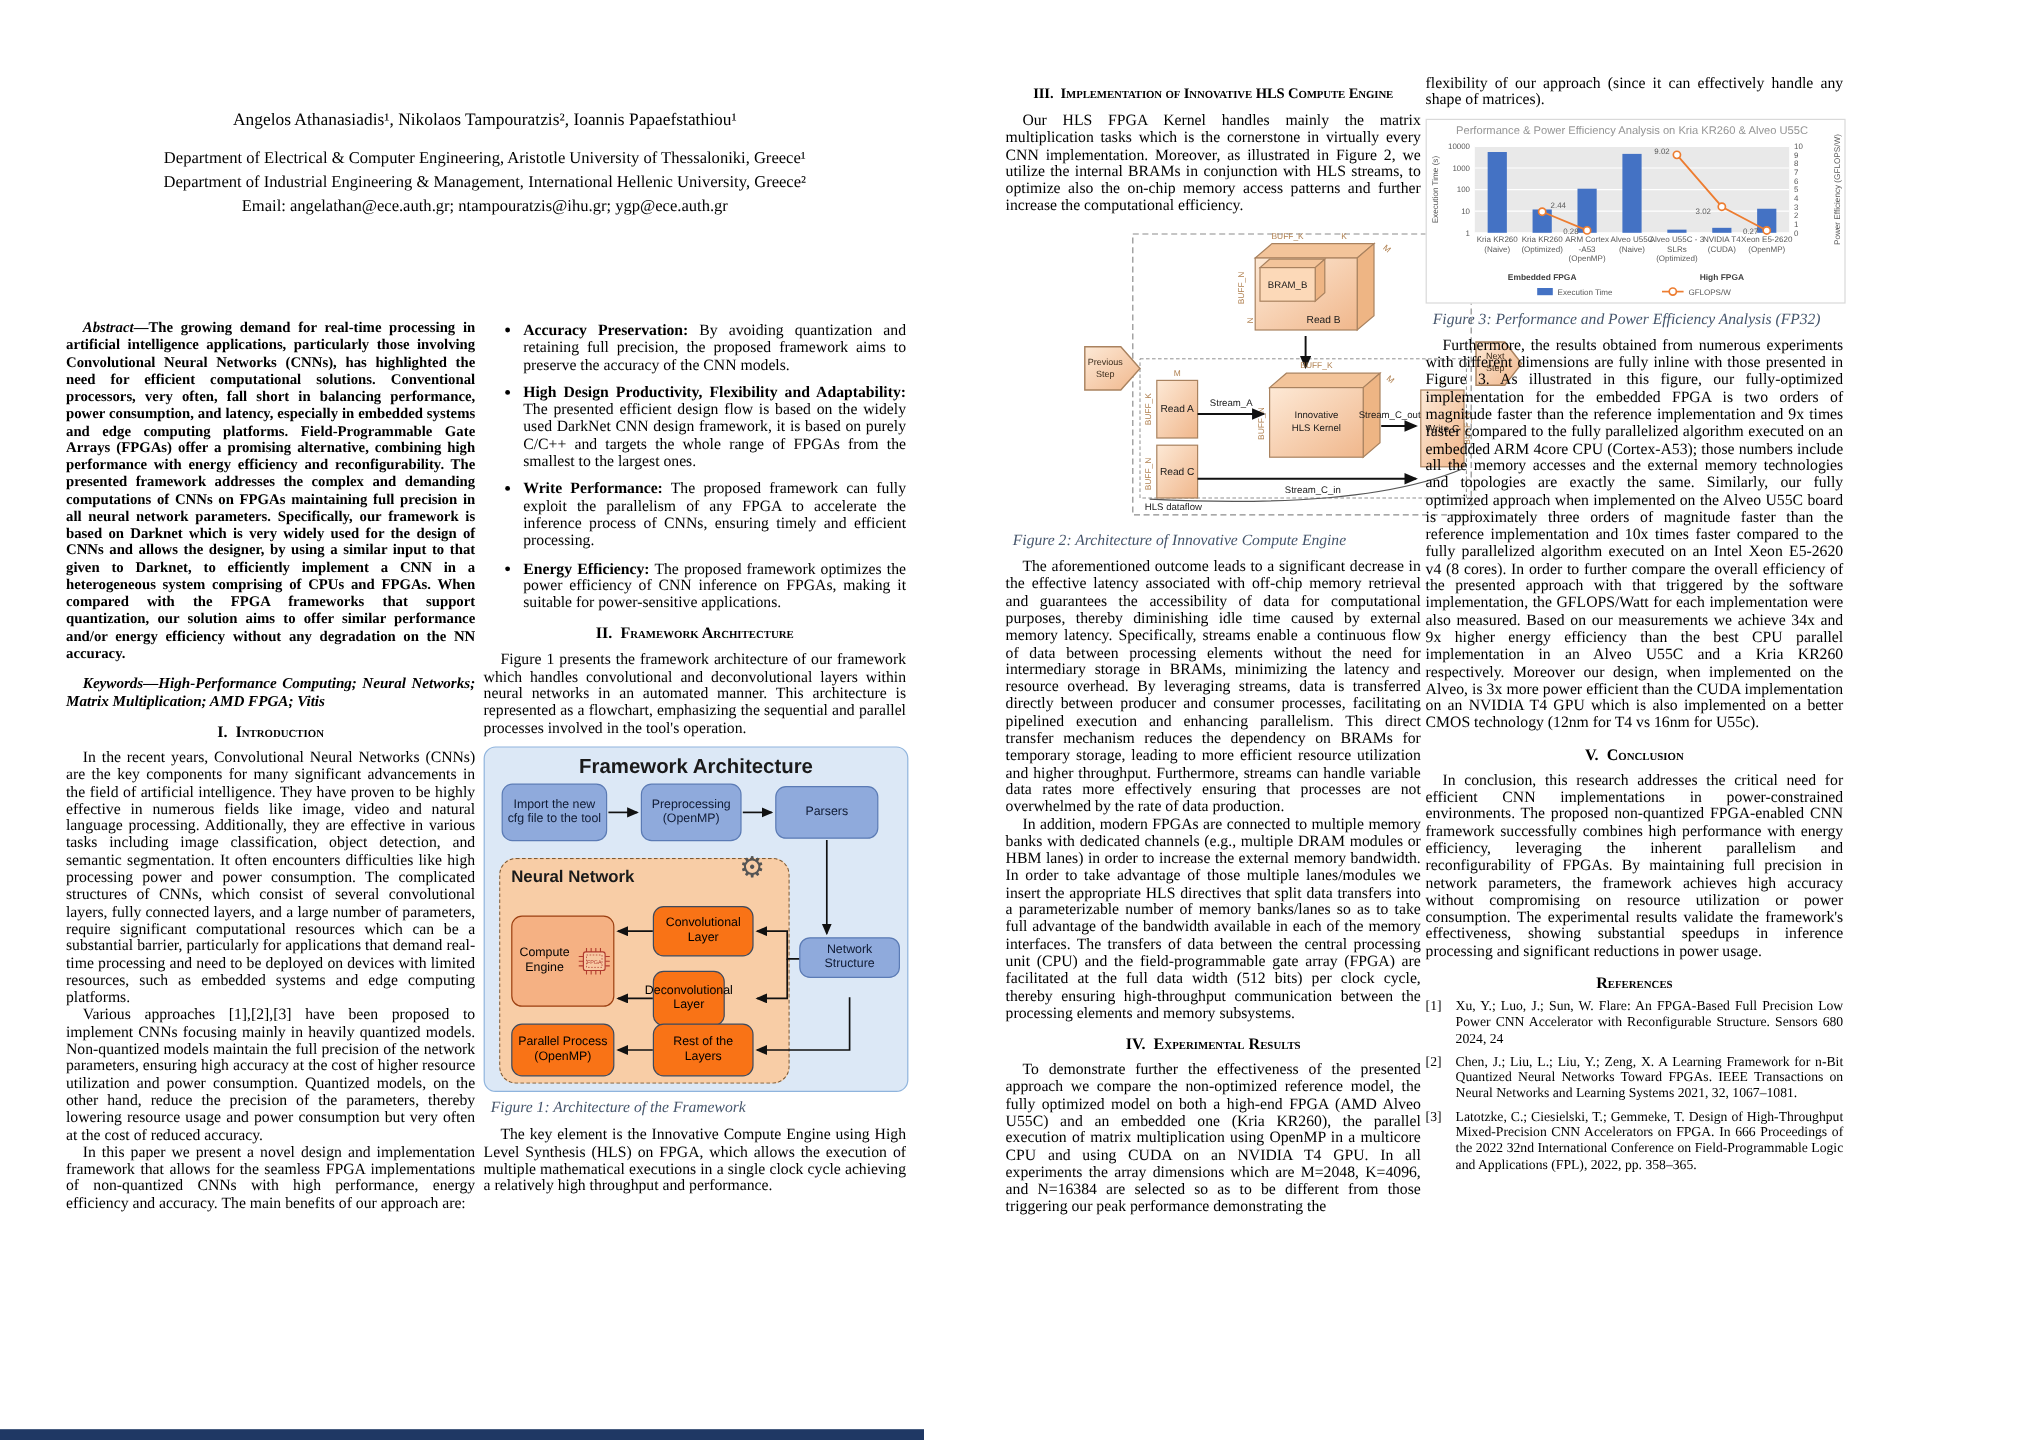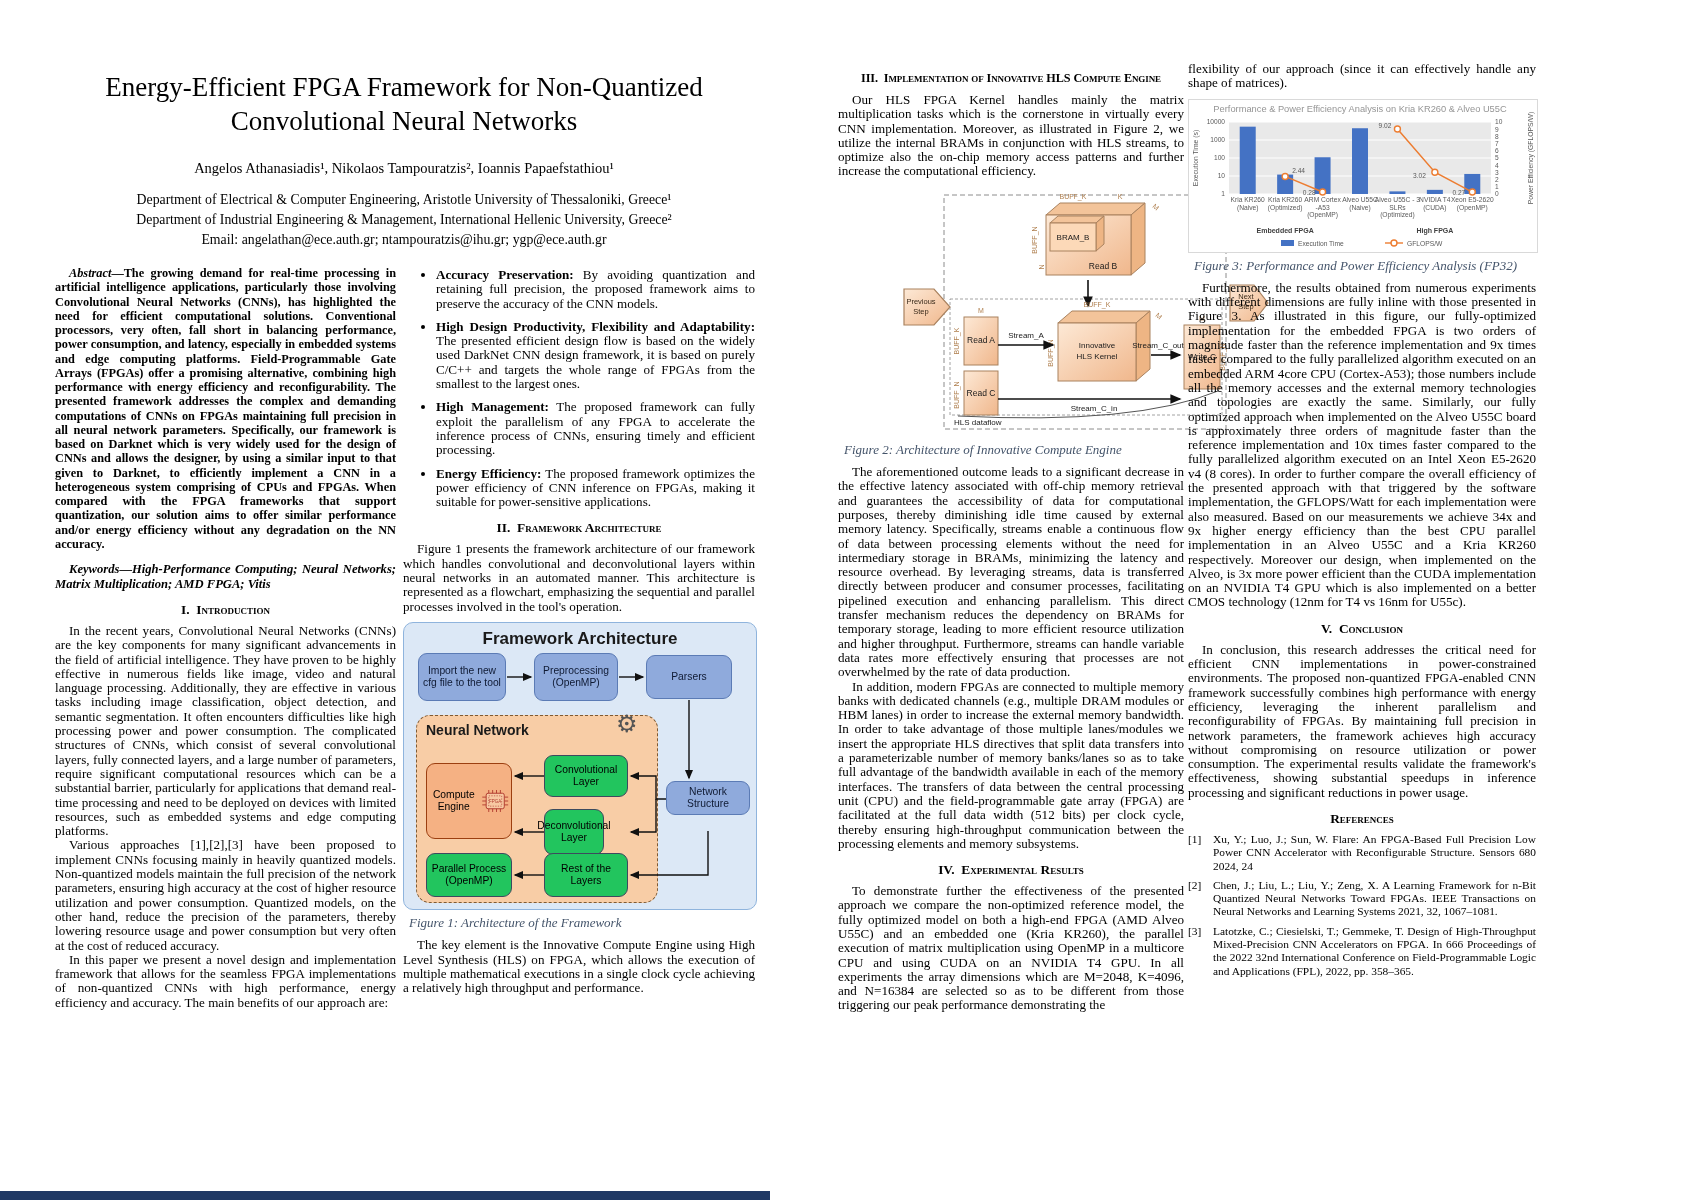--- a/index.html
+++ b/index.html
@@ -29,21 +29,21 @@
   .caption{font-style:italic;color:#44546a;font-size:13px;text-align:left;margin:6px 0 8px 6px;text-indent:0;}
   
   .f1wrap{position:relative;width:352px;height:286px;margin-top:8px;
           background:#dce8f6;border:1.5px solid #8fb4dd;border-radius:10px;
           font-family:"Liberation Sans",sans-serif;}
   .f1title{position:absolute;left:0;top:9px;width:100%;text-align:center;
            font-weight:bold;font-size:17px;color:#1a1a1a;}
   .f1box{position:absolute;display:flex;align-items:center;justify-content:center;
          text-align:center;font-size:10.3px;line-height:1.18;border-radius:9px;padding:2px;box-sizing:border-box;}
   .f1blue{background:#8faadc;border:1px solid #5b7bb5;color:#0f1a33;}
-  .f1layer{background:#22c55e;border:1.5px solid #3d4a5e;}
+  .f1layer{background:#f97316;border:1.5px solid #3d4a5e;}
   .f1nn{position:absolute;left:12px;top:92px;width:240px;height:186px;
         background:#f8cda6;border:1.6px dashed #7f5a33;border-radius:14px;}
   .f1nnlabel{position:absolute;left:22px;top:100px;font-weight:bold;font-size:14px;color:#1a1a1a;}
   .f1gear{position:absolute;left:212px;top:94px;font-size:24px;color:#545454;}
   .f1compute{background:#f5b183;border:1.5px solid #9c3f10;flex-direction:row;gap:2px;}
   .f1svg{position:absolute;left:0;top:0;pointer-events:none;}
   
   .f2wrap{position:relative;width:374px;height:252px;margin-left:58px;margin-top:6px;
           font-family:"Liberation Sans",sans-serif;}
   .f2wrap svg text{font-family:"Liberation Sans",sans-serif;}
@@ -63,41 +63,40 @@
   .ref{display:flex;font-size:11.4px;line-height:13.3px;margin-bottom:6px;text-align:justify;}
   .ref .n{width:25px;flex:none;}
   .bottom-bar{position:absolute;left:0;top:1191px;width:770px;height:9px;background:#1f3864;}
 </style>
 </head>
 <body>
 
 <div>
 
   <div class="titleblock">
-    <div class="title">Energy-Efficient FPGA Framework for Non-Quantized Convolutional Neural Networks</div>
     <div class="authors">Angelos Athanasiadis¹, Nikolaos Tampouratzis², Ioannis Papaefstathiou¹</div>
     <div class="affil first">Department of Electrical &amp; Computer Engineering, Aristotle University of Thessaloniki, Greece¹</div>
     <div class="affil">Department of Industrial Engineering &amp; Management, International Hellenic University, Greece²</div>
     <div class="affil">Email: angelathan@ece.auth.gr; ntampouratzis@ihu.gr; ygp@ece.auth.gr</div>
   </div>
 
   <div class="col colA">
     <p class="abstract noindent" style="text-indent:14px"><span class="ab-label">Abstract</span><span>—The growing demand for real-time processing in artificial intelligence applications, particularly those involving Convolutional Neural Networks (CNNs), has highlighted the need for efficient computational solutions. Conventional processors, very often, fall short in balancing performance, power consumption, and latency, especially in embedded systems and edge computing platforms. Field-Programmable Gate Arrays (FPGAs) offer a promising alternative, combining high performance with energy efficiency and reconfigurability. The presented framework addresses the complex and demanding computations of CNNs on FPGAs maintaining full precision in all neural network parameters. Specifically, our framework is based on Darknet which is very widely used for the design of CNNs and allows the designer, by using a similar input to that given to Darknet, to efficiently implement a CNN in a heterogeneous system comprising of CPUs and FPGAs. When compared with the FPGA frameworks that support quantization, our solution aims to offer similar performance and/or energy efficiency without any degradation on the NN accuracy.</span></p>
     <p class="keywords"><span>Keywords</span><span>—High-Performance Computing; Neural Networks; Matrix Multiplication; AMD FPGA; Vitis</span></p>
     <h3>I.&nbsp;&nbsp;Introduction</h3>
     <p>In the recent years, Convolutional Neural Networks (CNNs) are the key components for many significant advancements in the field of artificial intelligence. They have proven to be highly effective in numerous fields like image, video and natural language processing. Additionally, they are effective in various tasks including image classification, object detection, and semantic segmentation. It often encounters difficulties like high processing power and power consumption. The complicated structures of CNNs, which consist of several convolutional layers, fully connected layers, and a large number of parameters, require significant computational resources which can be a substantial barrier, particularly for applications that demand real-time processing and need to be deployed on devices with limited resources, such as embedded systems and edge computing platforms.</p>
     <p>Various approaches [1],[2],[3] have been proposed to implement CNNs focusing mainly in heavily quantized models. Non-quantized models maintain the full precision of the network parameters, ensuring high accuracy at the cost of higher resource utilization and power consumption. Quantized models, on the other hand, reduce the precision of the parameters, thereby lowering resource usage and power consumption but very often at the cost of reduced accuracy.</p>
     <p>In this paper we present a novel design and implementation framework that allows for the seamless FPGA implementations of non-quantized CNNs with high performance, energy efficiency and accuracy. The main benefits of our approach are:</p>
   </div>
 
   <div class="col colB">
     <ul class="bullets">
       <li><span class="b-bold">Accuracy Preservation:</span><span> By avoiding quantization and retaining full precision, the proposed framework aims to preserve the accuracy of the CNN models.</span></li>
       <li><span class="b-bold">High Design Productivity, Flexibility and Adaptability:</span><span> The presented efficient design flow is based on the widely used DarkNet CNN design framework, it is based on purely C/C++ and targets the whole range of FPGAs from the smallest to the largest ones.</span></li>
-      <li><span class="b-bold">High Management:</span><span> The proposed framework can fully exploit the parallelism of any FPGA to accelerate the inference process of CNNs, ensuring timely and efficient processing.</span></li>
+      <li><span class="b-bold">Write Performance:</span><span> The proposed framework can fully exploit the parallelism of any FPGA to accelerate the inference process of CNNs, ensuring timely and efficient processing.</span></li>
       <li><span class="b-bold">Energy Efficiency:</span><span> The proposed framework optimizes the power efficiency of CNN inference on FPGAs, making it suitable for power-sensitive applications.</span></li>
     </ul>
     <h3>II.&nbsp;&nbsp;Framework Architecture</h3>
     <p>Figure 1 presents the framework architecture of our framework which handles convolutional and deconvolutional layers within neural networks in an automated manner. This architecture is represented as a flowchart, emphasizing the sequential and parallel processes involved in the tool's operation.</p>
 
     <div class="f1wrap">
       <div class="f1title">Framework Architecture</div>
       <div class="f1box f1blue" style="left:14px;top:30px;width:88px;height:48px">Import the new cfg file to the tool</div>
       <div class="f1box f1blue" style="left:130px;top:30px;width:84px;height:48px">Preprocessing (OpenMP)</div>
       <div class="f1box f1blue" style="left:242px;top:32px;width:86px;height:44px">Parsers</div>

